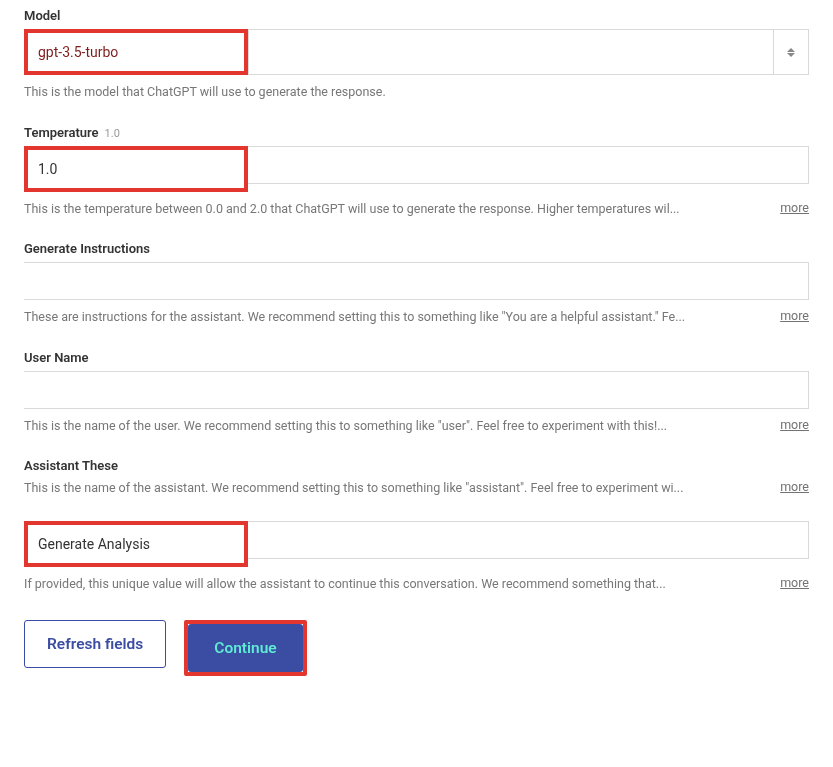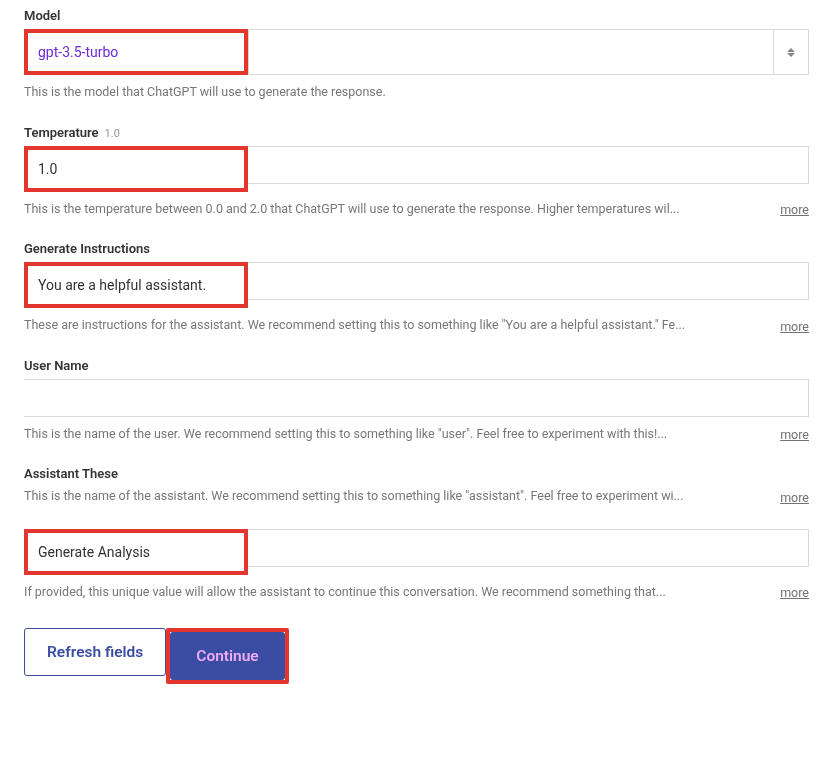--- a/index.html
+++ b/index.html
@@ -77,21 +77,21 @@
     }
     .select-highlight {
       border: 4px solid #e2362f;
       height: 46px;
       display: flex;
       align-items: center;
       padding: 0 10px;
       width: 224px;
       flex-shrink: 0;
       font-size: 14px;
-      color: #6d28d9;
+      color: #7f1d1d;
       background: #fff;
     }
     .select-chevron {
       width: 36px;
       height: 46px;
       border: 1px solid #d9d9d9;
       display: flex;
       flex-direction: column;
       align-items: center;
       justify-content: center;
@@ -106,21 +106,21 @@
       border-right: 4px solid transparent;
     }
     .chev-up {
       border-bottom: 4px solid #888;
     }
     .chev-down {
       border-top: 4px solid #888;
     }
     .help-row {
       display: flex;
-      align-items: flex-end;
+      align-items: flex-start;
       justify-content: space-between;
       gap: 12px;
     }
     .help-text {
       font-size: 12.5px;
       color: #777;
       line-height: 1.4;
       flex: 1;
       white-space: nowrap;
       overflow: hidden;
@@ -128,20 +128,21 @@
     }
     .more-link {
       font-size: 12.5px;
       color: #737373;
       text-decoration: underline;
       cursor: pointer;
       flex-shrink: 0;
     }
     .button-row {
       display: flex;
+      gap: 18px;
       margin-top: 28px;
     }
     .btn {
       height: 48px;
       padding: 0 22px;
       font-size: 15.5px;
       font-weight: 600;
       border-radius: 3px;
       cursor: pointer;
       display: flex;
@@ -154,21 +155,21 @@
       border: 1px solid #3b4da3;
       color: #3b4da3;
     }
     .btn-primary-wrap {
       border: 4px solid #e2362f;
       border-radius: 2px;
     }
     .btn-primary {
       background: #3b4da3;
       border: none;
-      color: #f0abfc;
+      color: #5eead4;
       height: 48px;
       padding: 0 26px;
     }
   </style>
 </head>
 <body>
 
 <div class="field-group">
   <div class="field-label">
     <span>Model</span>
@@ -201,23 +202,20 @@
     <div class="help-text">This is the temperature between 0.0 and 2.0 that ChatGPT will use to generate the response. Higher temperatures wil...</div>
     <span class="more-link">more</span>
   </div>
 </div>
 
 <div class="field-group">
   <div class="field-label">
     <span>Generate Instructions</span>
   </div>
   <div class="input-row">
-    <div class="highlight-wrap">
-      <input class="input-field input-highlighted" value="You are a helpful assistant." style="">
-    </div>
     <input class="input-field input-remainder" style="">
   </div>
   <div class="help-row">
     <div class="help-text">These are instructions for the assistant. We recommend setting this to something like "You are a helpful assistant." Fe...</div>
     <span class="more-link">more</span>
   </div>
 </div>
 
 <div class="field-group">
   <div class="field-label">

